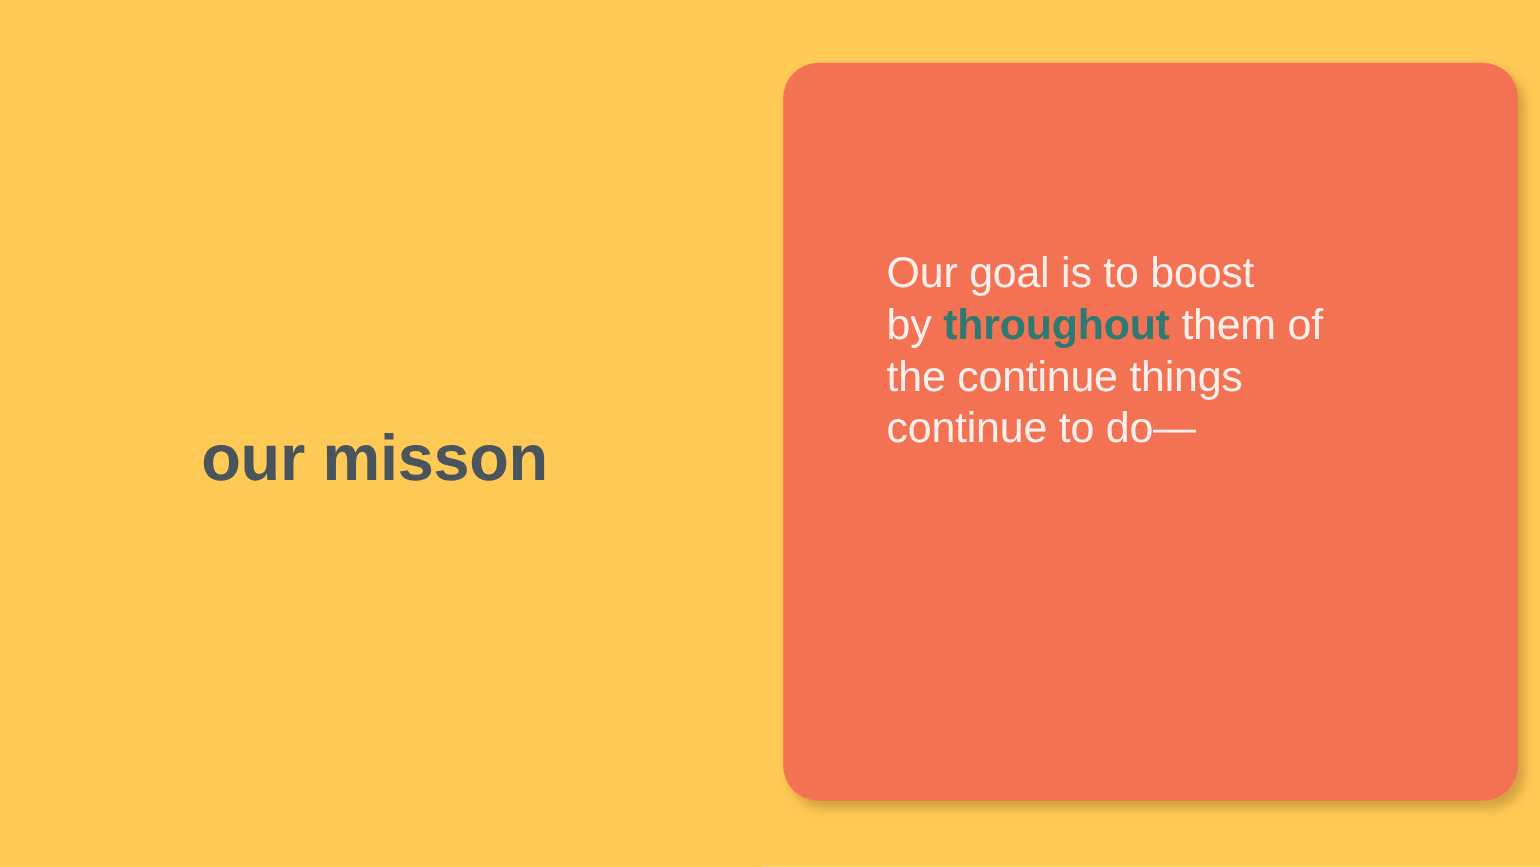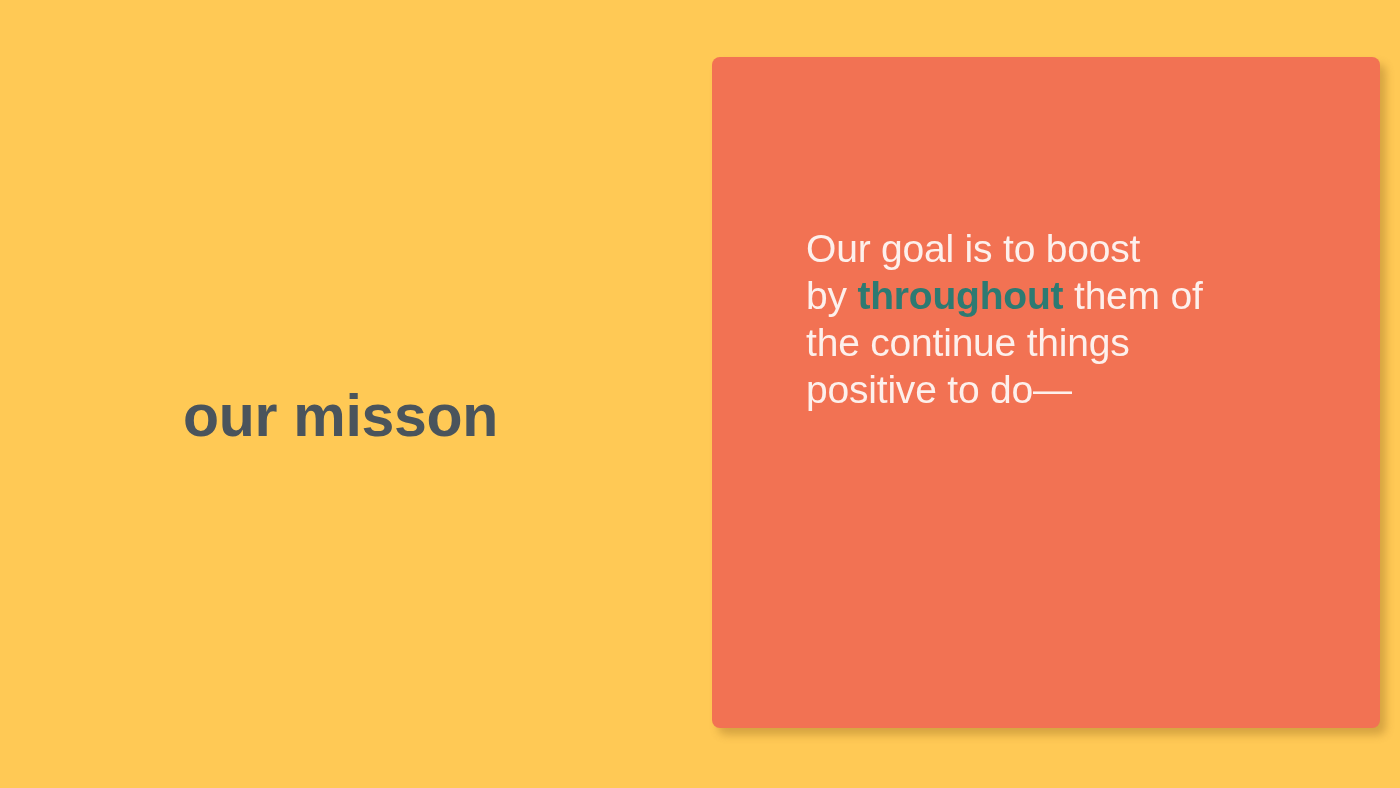--- a/index.html
+++ b/index.html
@@ -40,21 +40,21 @@
   }
 
   
   .mission-card {
     position: absolute;
     left: 712px;
     top: 57px;
     width: 668px;
     height: 671px;
     background: #F27253;
-    border-radius: 8px;
+    border-radius: 32px;
     box-shadow: 6px 7px 9px rgba(120, 80, 20, 0.30);
     box-sizing: border-box;
   }
 
   .mission-text {
     position: absolute;
     left: 94px;
     top: 168px;
     width: 470px;
     font-size: 39px;
@@ -85,19 +85,19 @@
     <div class="mission-text">
 
       <span class="line">Our goal is to boost</span>
 
 
       <span class="line"><span>by </span><span class="hl">throughout</span><span> them of</span></span>
 
       <span class="line">the continue things</span>
 
 
-      <span class="line">positive to do—</span>
+      <span class="line">continue to do—</span>
 
 
     </div>
   </div>
 
 </div>
 
 </body></html>

